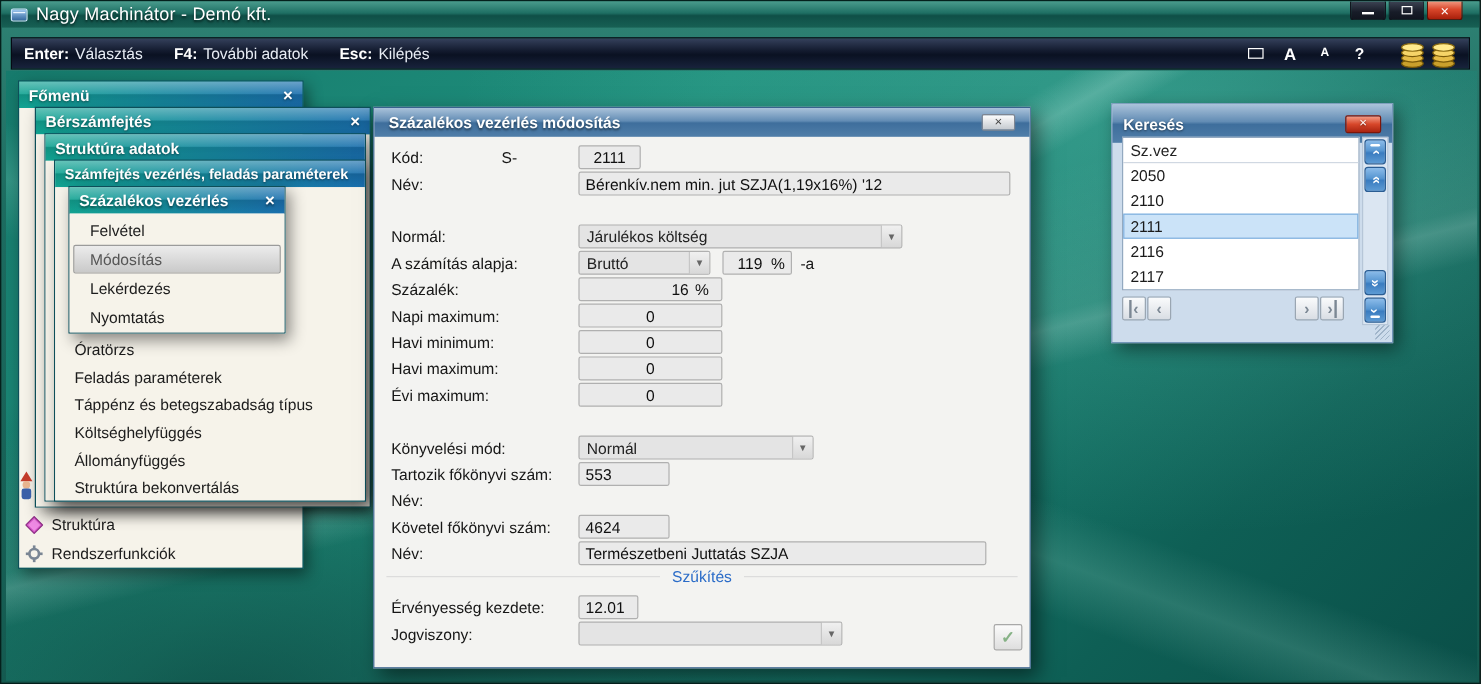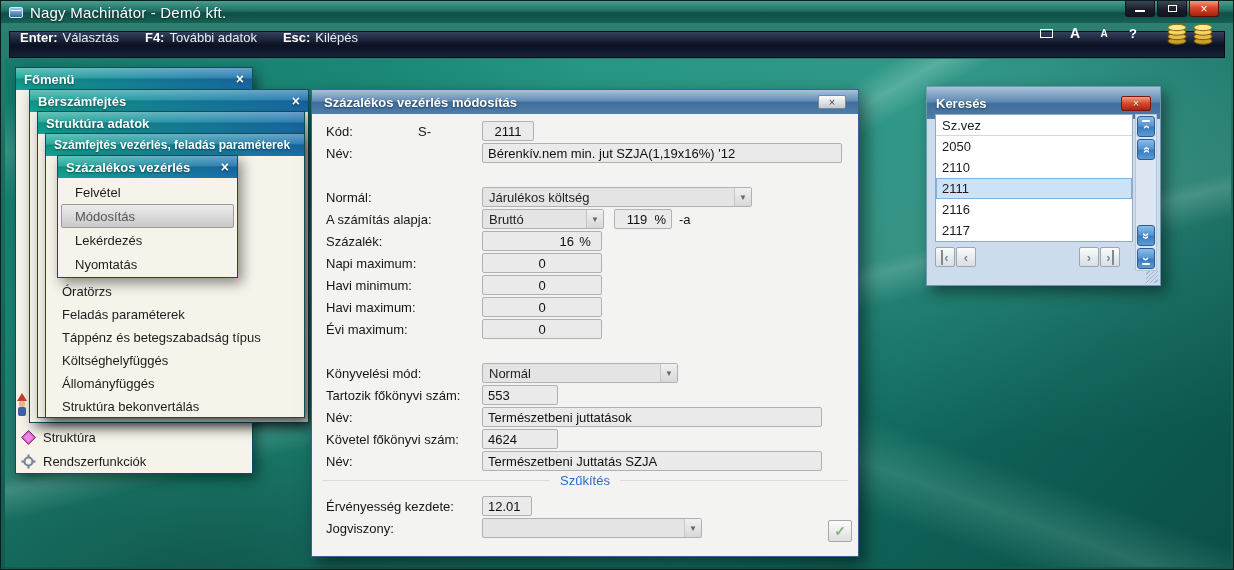--- a/index.html
+++ b/index.html
@@ -16,23 +16,23 @@
   .app-icon::after{content:"";position:absolute;left:1px;right:1px;top:2px;height:1px;background:#eaf4ff}
   .title-text{font-size:15px;font-weight:normal;text-shadow:0 1px 2px rgba(0,0,0,.6);letter-spacing:.2px}
   .win-controls{margin-left:auto;display:flex;gap:2px;align-items:flex-start;height:100%;padding-right:8px}
   .wbtn{width:30px;height:16px;border:1px solid #10151d;border-top:none;border-radius:0 0 3px 3px;
     display:flex;align-items:center;justify-content:center;color:#fff;font-size:11px;
     background:linear-gradient(180deg,#3d4454,#171c28 60%,#11151f)}
   .wbtn.close{background:linear-gradient(180deg,#f09a82,#d9472b 45%,#a81f0b);border-color:#5e0f04;font-size:12px}
   .minbar{width:10px;height:2px;background:#fff;margin-top:5px}
   .maxbox{width:9px;height:7px;border:1px solid #fff}
   
-  .menubar{position:absolute;left:8px;right:8px;top:30px;height:27px;display:flex;align-items:flex-end;
+  .menubar{position:absolute;left:8px;right:8px;top:30px;height:27px;display:flex;align-items:center;
     background:linear-gradient(180deg,#35415c 0%,#141c30 40%,#0a1122 55%,#18233c 100%);
-    border:1px solid #060a14;padding:12px 10px;color:#fff;z-index:20}
+    border:1px solid #060a14;padding:0 10px;color:#fff;z-index:20}
   .shortcut{display:flex;gap:5px;margin-right:26px;font-size:13px;align-items:center}
   .shortcut .key{font-weight:bold;color:#fff}
   .shortcut .lbl{color:#e7ecf4}
   .mb-right{margin-left:auto;display:flex;align-items:center;gap:5px}
   .mbicon{width:24px;height:21px;display:flex;align-items:center;justify-content:center;color:#fff;border-radius:2px}
   .winrect{width:13px;height:9px;border:1px solid #fff}
   .fontA-big{font-size:14px;font-weight:bold}
   .fontA-small{font-size:10px;font-weight:bold}
   .helpq{font-size:13px;font-weight:bold}
   .coins{display:flex;gap:4px;margin-left:16px;align-items:center}
@@ -282,21 +282,21 @@
     <div class="drow" style="top:97px">
       <span class="dlabel">Normál:</span>
       <span class="dbox" style="width:270px">
         <span>Járulékos költség</span>
         <span class="arrow">▼</span>
       </span>
     </div>
 
     <div class="drow" style="top:119px">
       <span class="dlabel">A számítás alapja:</span>
-      <span class="dbox" style="width:122px">
+      <span class="dbox" style="width:110px">
         <span>Bruttó</span>
         <span class="arrow">▼</span>
       </span>
       <span class="tbox" style="width:58px;margin-left:10px">
         <span style="flex:1;text-align:center">119</span>
         <span style="width:12px;text-align:right">%</span>
       </span>
       <span style="margin-left:7px">-a</span>
     </div>
 
@@ -346,23 +346,20 @@
 
     <div class="drow" style="top:295px">
       <span class="dlabel">Tartozik főkönyvi szám:</span>
       <span class="tbox" style="width:76px">
           <span>553</span>
         </span>
     </div>
 
     <div class="drow" style="top:317px">
       <span class="dlabel">Név:</span>
-      <span class="tbox" style="width:340px">
-          <span>Természetbeni juttatások</span>
-        </span>
     </div>
 
     <div class="drow" style="top:339px">
       <span class="dlabel">Követel főkönyvi szám:</span>
       <span class="tbox" style="width:76px">
           <span>4624</span>
         </span>
     </div>
 
     <div class="drow" style="top:361px">

